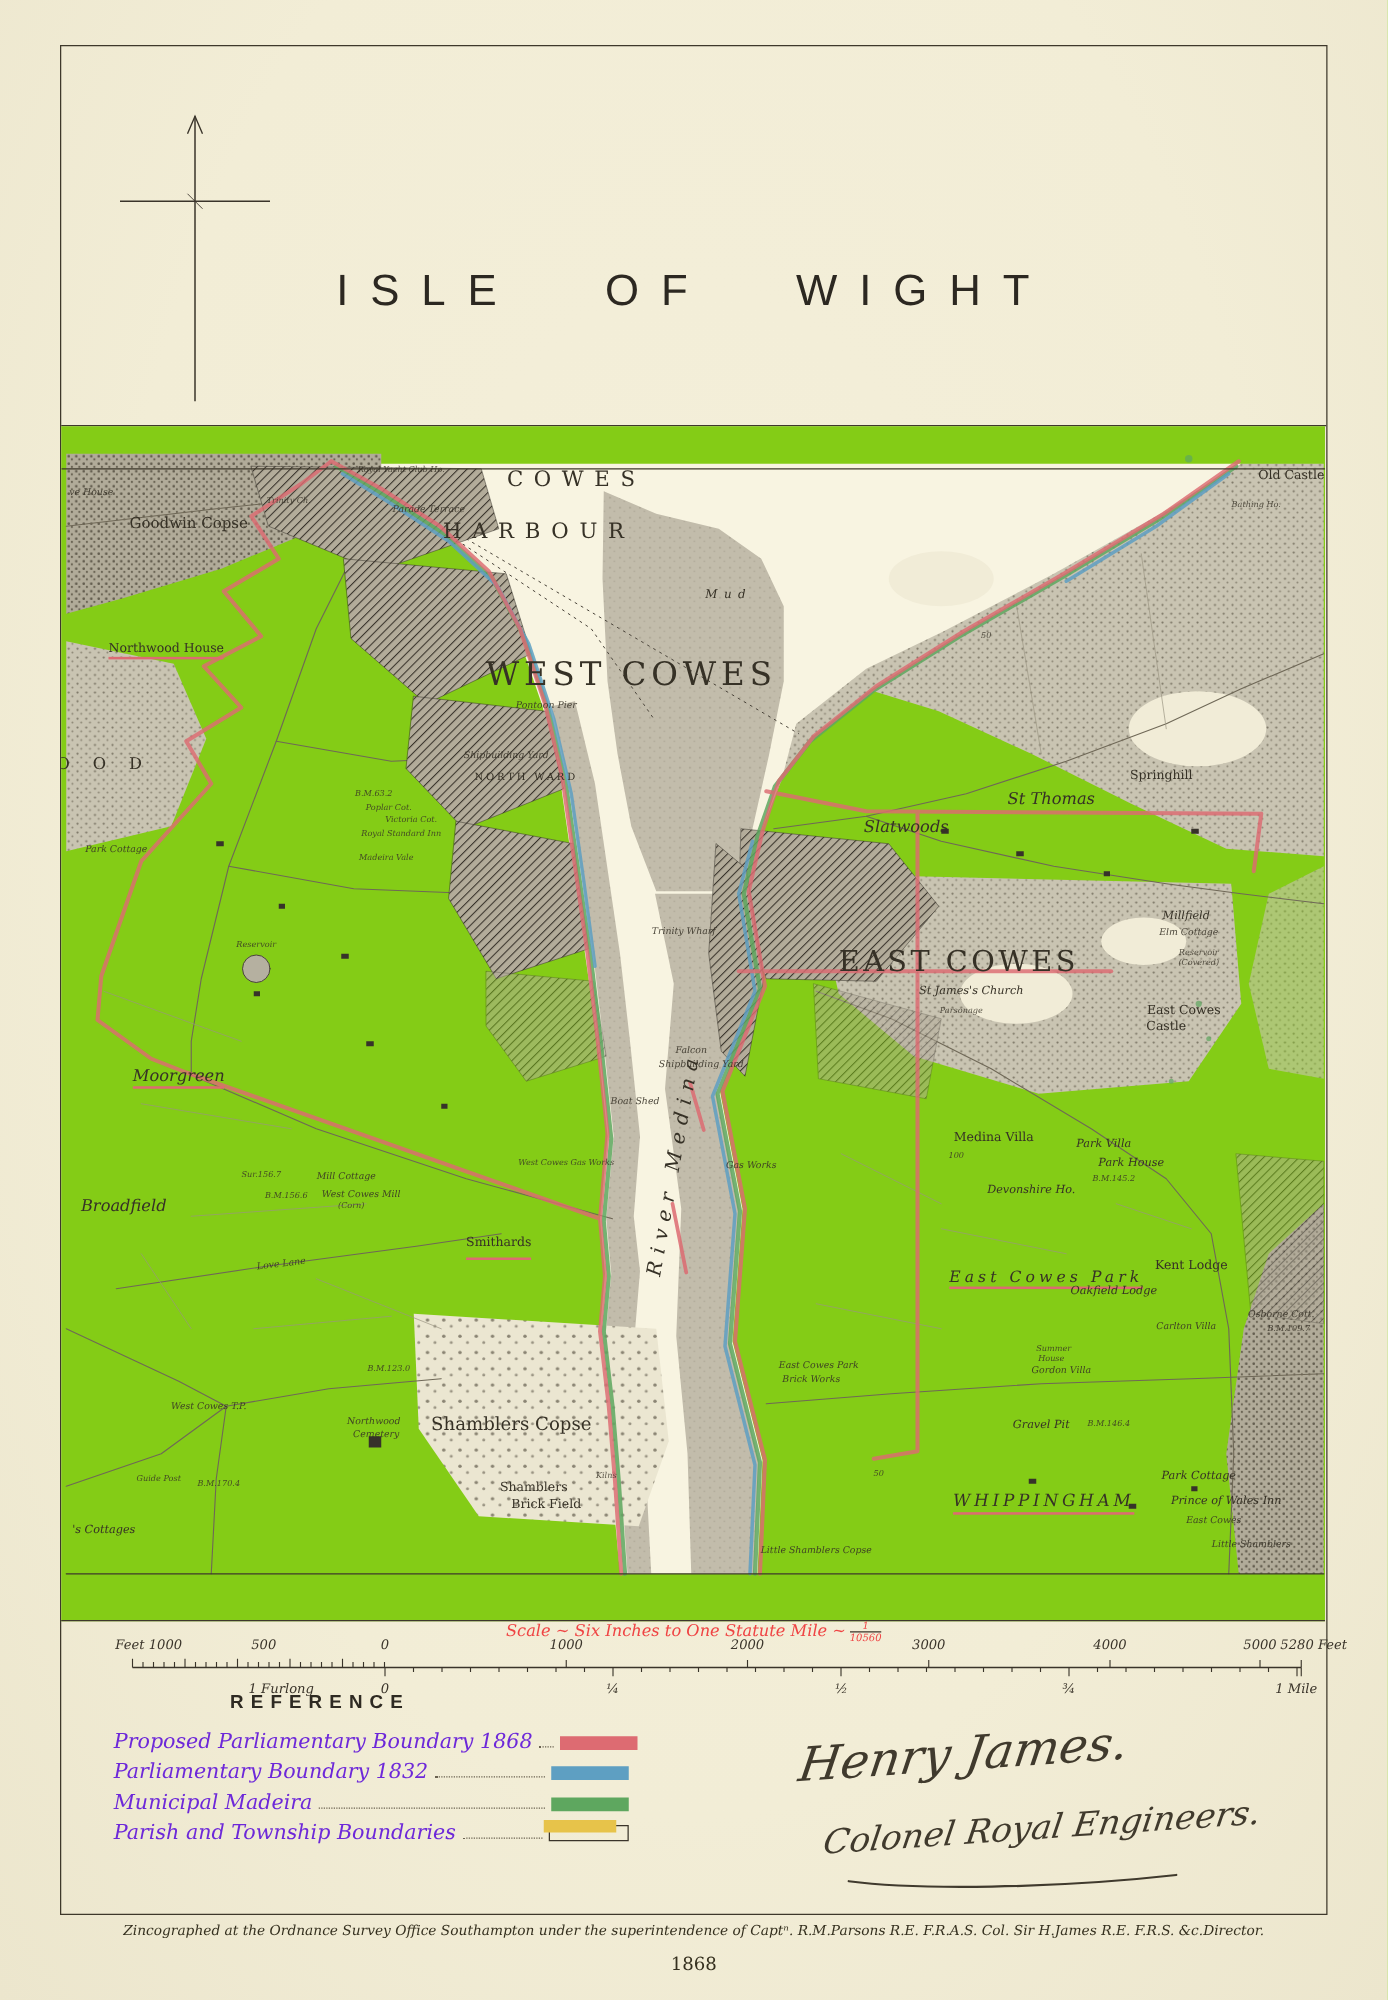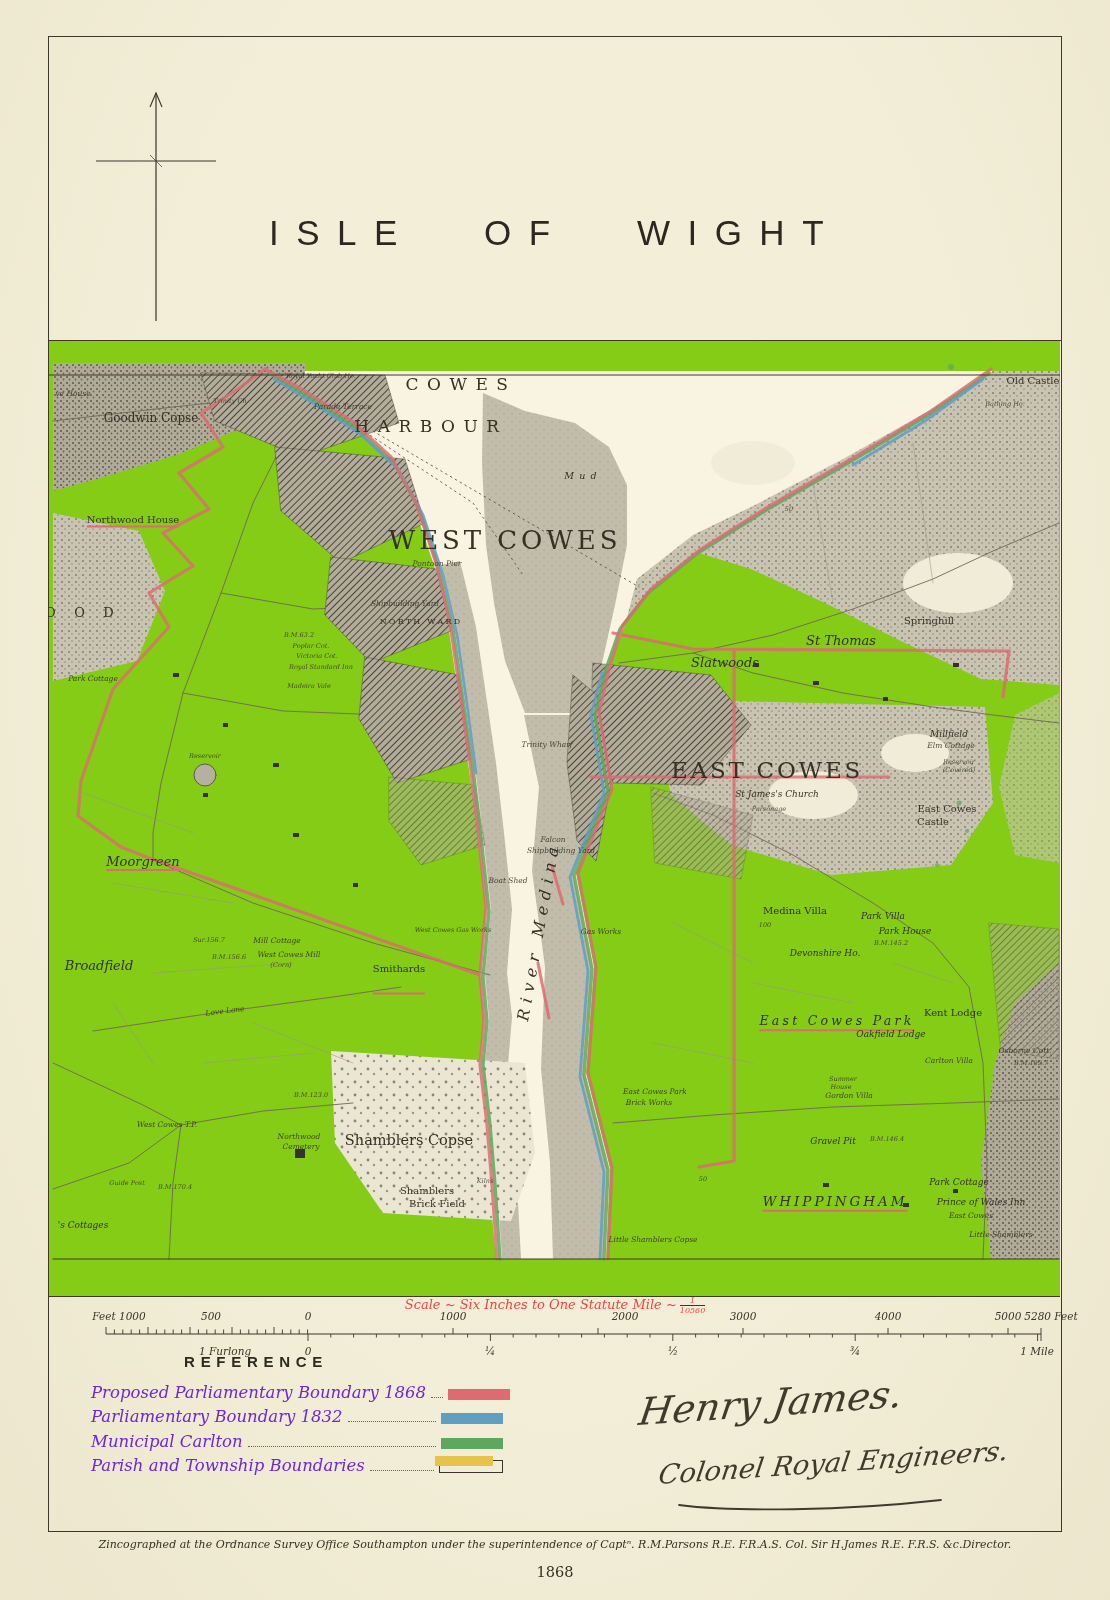--- a/index.html
+++ b/index.html
@@ -243,40 +243,40 @@
         <span class="ml t7" style="left: 294px; top: 66px; transform: translate(-50%, -50%);">Parade Terrace</span>
         <span class="ml big17" style="left: 412px; top: 43px; transform: translate(-50%, -50%);">COWES</span>
         <span class="ml big17" style="left: 382px; top: 85px; transform: translate(-50%, -50%);">HARBOUR</span>
         <span class="ml t8s" style="left: 534px; top: 135px; transform: translate(-50%, -50%);">Mud</span>
         <span class="ml big27" style="left: 456px; top: 199px; transform: translate(-50%, -50%);">WEST COWES</span>
         <span class="ml t7" style="left: 388px; top: 223px; transform: translate(-50%, -50%);">Pontoon Pier</span>
         <span class="ml t7" style="left: 356px; top: 263px; transform: translate(-50%, -50%);">Shipbuilding Yard</span>
         <span class="ml cap8" style="left: 372px; top: 281px; transform: translate(-50%, -50%);">NORTH WARD</span>
         <span class="ml t6" style="left: 250px; top: 294px; transform: translate(-50%, -50%);">B.M.63.2</span>
         <span class="ml t6" style="left: 262px; top: 305px; transform: translate(-50%, -50%);">Poplar Cot.</span>
-        <span class="ml t6" style="left: 268px; top: 315px; transform: translate(-50%, -50%);">Victoria Cot.</span>
+        <span class="ml t6" style="left: 280px; top: 315px; transform: translate(-50%, -50%);">Victoria Cot.</span>
         <span class="ml t6" style="left: 272px; top: 326px; transform: translate(-50%, -50%);">Royal Standard Inn</span>
         <span class="ml t6" style="left: 260px; top: 345px; transform: translate(-50%, -50%);">Madeira Vale</span>
         <span class="ml it10" style="left: 984px; top: 40px; transform: translate(-50%, -50%);">Old Castle</span>
         <span class="ml t6" style="left: 956px; top: 63px; transform: translate(-50%, -50%);">Bathing Ho.</span>
         <span class="ml t7" style="left: 24px; top: 53px; transform: translate(-50%, -50%);">ve House</span>
         <span class="ml md12" style="left: 102px; top: 77px; transform: translate(-50%, -50%);">Goodwin Copse</span>
         <span class="ml t6" style="left: 182px; top: 60px; transform: translate(-50%, -50%);">Trinity Ch.</span>
         <span class="ml it10" style="left: 84px; top: 180px; transform: translate(-50%, -50%); border-bottom: 2.5px solid rgb(221, 107, 114); padding-bottom: 1px;">Northwood House</span>
         <span class="ml md13sp" style="left: 34px; top: 271px; transform: translate(-50%, -50%);">O O D</span>
         <span class="ml t7" style="left: 44px; top: 338px; transform: translate(-50%, -50%);">Park Cottage</span>
         <span class="ml t6" style="left: 156px; top: 415px; transform: translate(-50%, -50%);">Reservoir</span>
         <span class="ml it11" style="left: 94px; top: 522px; transform: translate(-50%, -50%); border-bottom: 2.5px solid rgb(221, 107, 114); padding-bottom: 1px;">Moorgreen</span>
         <span class="ml it11" style="left: 50px; top: 624px; transform: translate(-50%, -50%);">Broadfield</span>
         <span class="ml t6" style="left: 160px; top: 599px; transform: translate(-50%, -50%);">Sur.156.7</span>
         <span class="ml t7" style="left: 228px; top: 600px; transform: translate(-50%, -50%);">Mill Cottage</span>
         <span class="ml t6" style="left: 180px; top: 616px; transform: translate(-50%, -50%);">B.M.156.6</span>
         <span class="ml t7" style="left: 240px; top: 614px; transform: translate(-50%, -50%);">West Cowes Mill</span>
         <span class="ml t6" style="left: 232px; top: 624px; transform: translate(-50%, -50%);">(Corn)</span>
-        <span class="ml it10" style="left: 350px; top: 638px; transform: translate(-50%, -50%); border-bottom: 2.5px solid rgb(221, 107, 114); padding-bottom: 19px;">Smithards</span>
+        <span class="ml it10" style="left: 350px; top: 658px; transform: translate(-50%, -50%); border-bottom: 2.5px solid rgb(221, 107, 114); padding-bottom: 6px;">Smithards</span>
         <span class="ml t7" style="left: 176px; top: 670px; transform: translate(-50%, -50%) rotate(-7deg);">Love Lane</span>
         <span class="ml t7" style="left: 118px; top: 784px; transform: translate(-50%, -50%);">West Cowes T.P.</span>
         <span class="ml t6" style="left: 262px; top: 754px; transform: translate(-50%, -50%);">B.M.123.0</span>
         <span class="ml t6" style="left: 78px; top: 842px; transform: translate(-50%, -50%);">Guide Post</span>
         <span class="ml t6" style="left: 126px; top: 846px; transform: translate(-50%, -50%);">B.M.170.4</span>
         <span class="ml md14" style="left: 360px; top: 799px; transform: translate(-50%, -50%);">Shamblers Copse</span>
         <span class="ml t7" style="left: 250px; top: 796px; transform: translate(-50%, -50%);">Northwood</span>
         <span class="ml t7" style="left: 252px; top: 806px; transform: translate(-50%, -50%);">Cemetery</span>
         <span class="ml it10" style="left: 378px; top: 850px; transform: translate(-50%, -50%);">Shamblers</span>
         <span class="ml it10" style="left: 388px; top: 863px; transform: translate(-50%, -50%);">Brick Field</span>
@@ -334,21 +334,21 @@
   <div class="bottom-block">
     <div class="scale-title">
       <span>Scale ~ Six Inches to One Statute Mile ~</span><span class="frac"><span class="num">1</span><span class="den">10560</span></span>
     </div>
 
     <div id="scale-feet-row" style="position: absolute; left: 0px; top: 0px; width: 100%; height: 70px; pointer-events: none;">
         <span class="scale-label" style="left: 70px; top: 13px;">Feet 1000</span>
         <span class="scale-label" style="left: 162px; top: 13px;">500</span>
         <span class="scale-label" style="left: 259px; top: 13px;">0</span>
         <span class="scale-label" style="left: 404px; top: 13px;">1000</span>
-        <span class="scale-label" style="left: 576px; top: 13px;">2000</span>
+        <span class="scale-label" style="left: 549px; top: 13px;">2000</span>
         <span class="scale-label" style="left: 694px; top: 13px;">3000</span>
         <span class="scale-label" style="left: 839px; top: 13px;">4000</span>
         <span class="scale-label" style="left: 959px; top: 13px;">5000</span>
         <span class="scale-label" style="left: 1002px; top: 13px;">5280 Feet</span>
       </div>
     <svg id="scale-bar-svg" style="position:absolute;left:0;top:26px;" width="1014" height="26" viewBox="0 0 1014 26">
         <line x1="57" y1="11" x2="992" y2="11" stroke="#3a342a" stroke-width="1.1"></line>
         <line x1="57" y1="11" x2="57" y2="4" stroke="#3a342a" stroke-width="0.9"></line>
         <line x1="65.4" y1="11" x2="65.4" y2="6.5" stroke="#3a342a" stroke-width="0.9"></line>
         <line x1="73.80000000000001" y1="11" x2="73.80000000000001" y2="6.5" stroke="#3a342a" stroke-width="0.9"></line>
@@ -430,21 +430,21 @@
           <span class="ref-label">Proposed Parliamentary Boundary 1868</span>
           <span class="ref-leader"></span>
           <span class="ref-swatch" style="background: rgb(221, 107, 114);"></span>
         </div>
         <div class="ref-row">
           <span class="ref-label">Parliamentary Boundary 1832</span>
           <span class="ref-leader"></span>
           <span class="ref-swatch" style="background: rgb(94, 159, 194);"></span>
         </div>
         <div class="ref-row">
-          <span class="ref-label">Municipal Carlton</span>
+          <span class="ref-label">Municipal Madeira</span>
           <span class="ref-leader"></span>
           <span class="ref-swatch" style="background: rgb(94, 167, 95);"></span>
         </div>
         <div class="ref-row">
           <span class="ref-label">Parish and Township Boundaries</span>
           <span class="ref-leader"></span>
           <span class="ref-swatch outline">
             <span class="inner" style="background: rgb(231, 195, 74);"></span>
           </span>
         </div>

